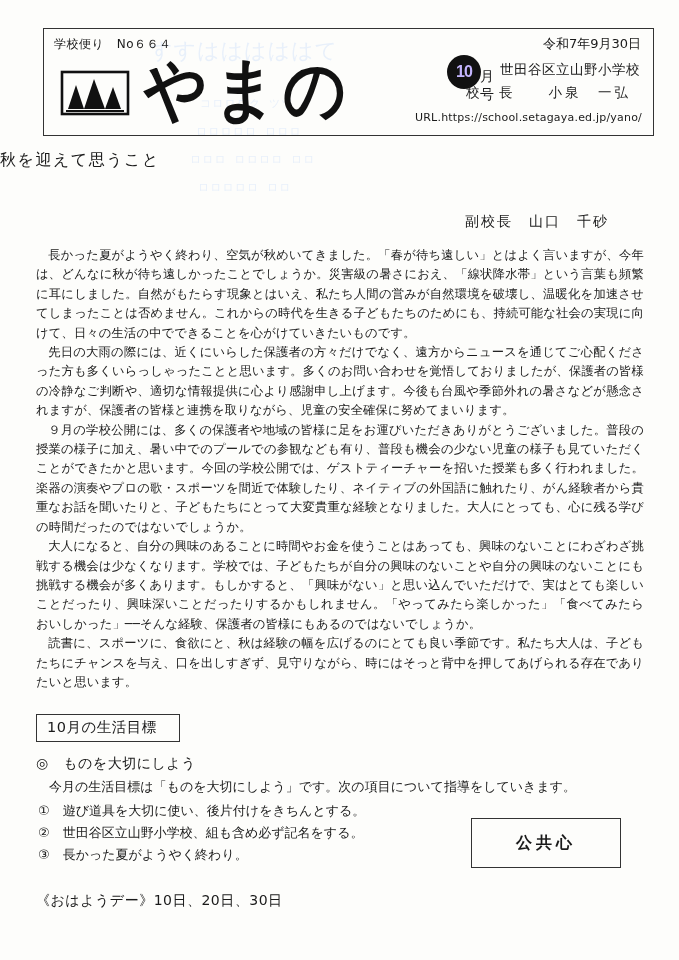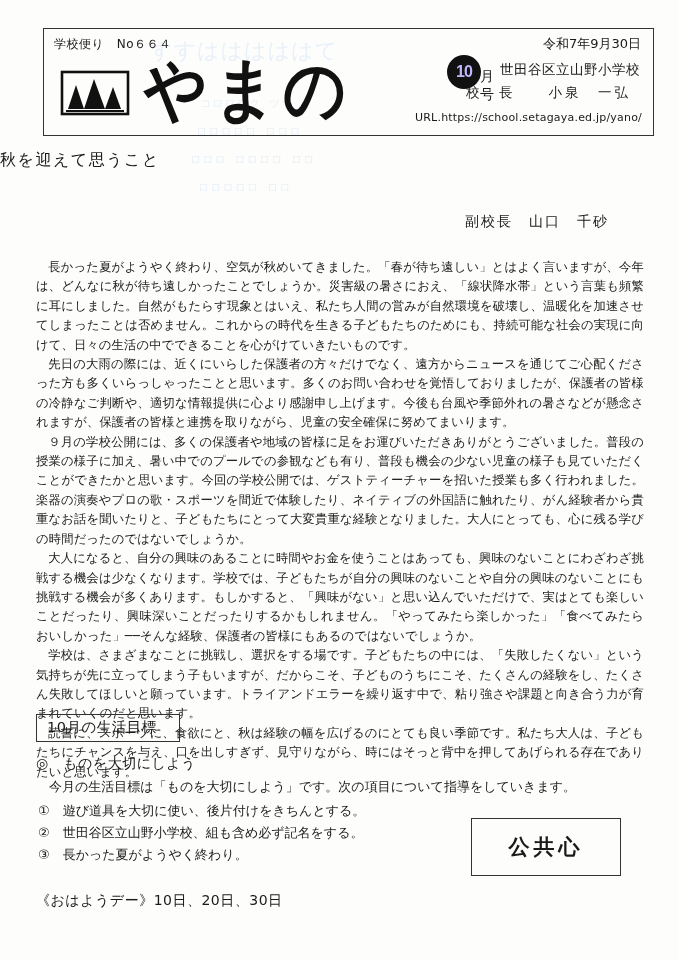--- a/index.html
+++ b/index.html
@@ -155,21 +155,21 @@
     position: absolute;
     top: 213px;
     right: 70px;
     font-size: 14px;
     letter-spacing: 2px;
     font-family: Liberation Mono, monospace;
   }
   .body-text {
     position: absolute;
     left: 36px;
-    top: 258px;
+    top: 246px;
     width: 608px;
     font-size: 12.3px;
     line-height: 19.4px;
     text-align: justify;
     text-justify: inter-character;
     letter-spacing: 0.15px;
     font-family: "DejaVu Sans", "Liberation Sans", sans-serif;
   }
   .body-text p {
     margin: 0 0 0 0;
@@ -211,27 +211,27 @@
     list-style: none;
   }
   .goal-list li {
     padding-left: 2px;
   }
   .stamp {
     position: absolute;
     left: 471px;
     top: 818px;
     width: 150px;
-    height: 58px;
+    height: 50px;
     border: 1.4px solid #333;
     box-sizing: border-box;
     display: flex;
     align-items: center;
     justify-content: center;
-    font-size: 21px;
+    font-size: 16px;
     letter-spacing: 4px;
     font-family: "DejaVu Serif", "Liberation Serif", serif;
     font-weight: 700;
   }
   .footer-note {
     position: absolute;
     left: 36px;
     top: 892px;
     font-size: 14px;
     letter-spacing: 0.5px;
@@ -279,21 +279,20 @@
   </div>
 
   <div class="art-title">秋を迎えて思うこと</div>
   <div class="byline">副校長　山口　千砂</div>
 
   <div class="body-text">
     <p>長かった夏がようやく終わり、空気が秋めいてきました。「春が待ち遠しい」とはよく言いますが、今年は、どんなに秋が待ち遠しかったことでしょうか。災害級の暑さにおえ、「線状降水帯」という言葉も頻繁に耳にしました。自然がもたらす現象とはいえ、私たち人間の営みが自然環境を破壊し、温暖化を加速させてしまったことは否めません。これからの時代を生きる子どもたちのためにも、持続可能な社会の実現に向けて、日々の生活の中でできることを心がけていきたいものです。</p>
     <p>先日の大雨の際には、近くにいらした保護者の方々だけでなく、遠方からニュースを通じてご心配くださった方も多くいらっしゃったことと思います。多くのお問い合わせを覚悟しておりましたが、保護者の皆様の冷静なご判断や、適切な情報提供に心より感謝申し上げます。今後も台風や季節外れの暑さなどが懸念されますが、保護者の皆様と連携を取りながら、児童の安全確保に努めてまいります。</p>
     <p>９月の学校公開には、多くの保護者や地域の皆様に足をお運びいただきありがとうございました。普段の授業の様子に加え、暑い中でのプールでの参観なども有り、普段も機会の少ない児童の様子も見ていただくことができたかと思います。今回の学校公開では、ゲストティーチャーを招いた授業も多く行われました。楽器の演奏やプロの歌・スポーツを間近で体験したり、ネイティブの外国語に触れたり、がん経験者から貴重なお話を聞いたりと、子どもたちにとって大変貴重な経験となりました。大人にとっても、心に残る学びの時間だったのではないでしょうか。</p>
     <p>大人になると、自分の興味のあることに時間やお金を使うことはあっても、興味のないことにわざわざ挑戦する機会は少なくなります。学校では、子どもたちが自分の興味のないことや自分の興味のないことにも挑戦する機会が多くあります。もしかすると、「興味がない」と思い込んでいただけで、実はとても楽しいことだったり、興味深いことだったりするかもしれません。「やってみたら楽しかった」「食べてみたらおいしかった」──そんな経験、保護者の皆様にもあるのではないでしょうか。</p>
-    <p>学校は、さまざまなことに挑戦し、選択をする場です。子どもたちの中には、「失敗したくない」という気持ちが先に立ってしまう子もいますが、だからこそ、子どものうちにこそ、たくさんの経験をし、たくさん失敗してほしいと願っています。トライアンドエラーを繰り返す中で、粘り強さや課題と向き合う力が育まれていくのだと思います。</p>
     <p>読書に、スポーツに、食欲にと、秋は経験の幅を広げるのにとても良い季節です。私たち大人は、子どもたちにチャンスを与え、口を出しすぎず、見守りながら、時にはそっと背中を押してあげられる存在でありたいと思います。</p>
   </div>
 
   <div class="goal-header">10月の生活目標</div>
 
   <div class="goal-body">
     <div class="goal-lead">◎　ものを大切にしよう</div>
     <div class="goal-sub">今月の生活目標は「ものを大切にしよう」です。次の項目について指導をしていきます。</div>
     <ul class="goal-list">
       <li>①　遊び道具を大切に使い、後片付けをきちんとする。</li>

